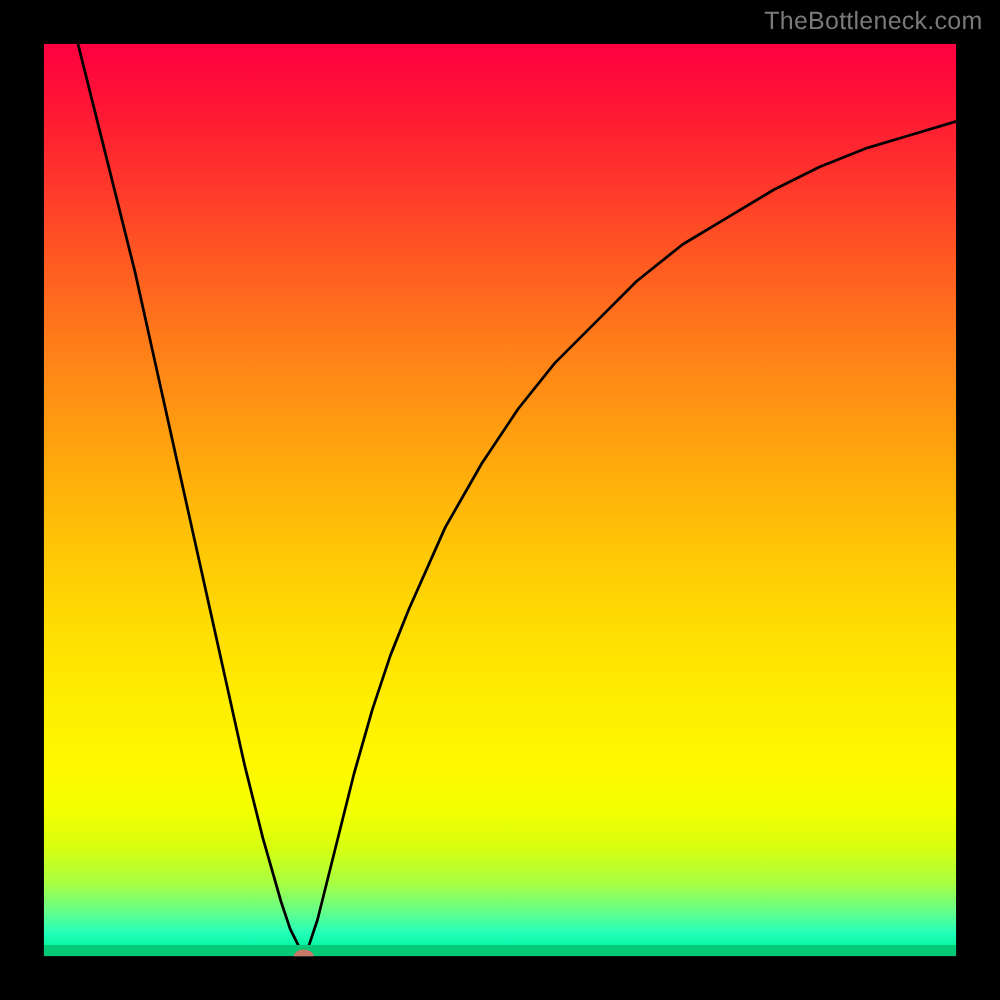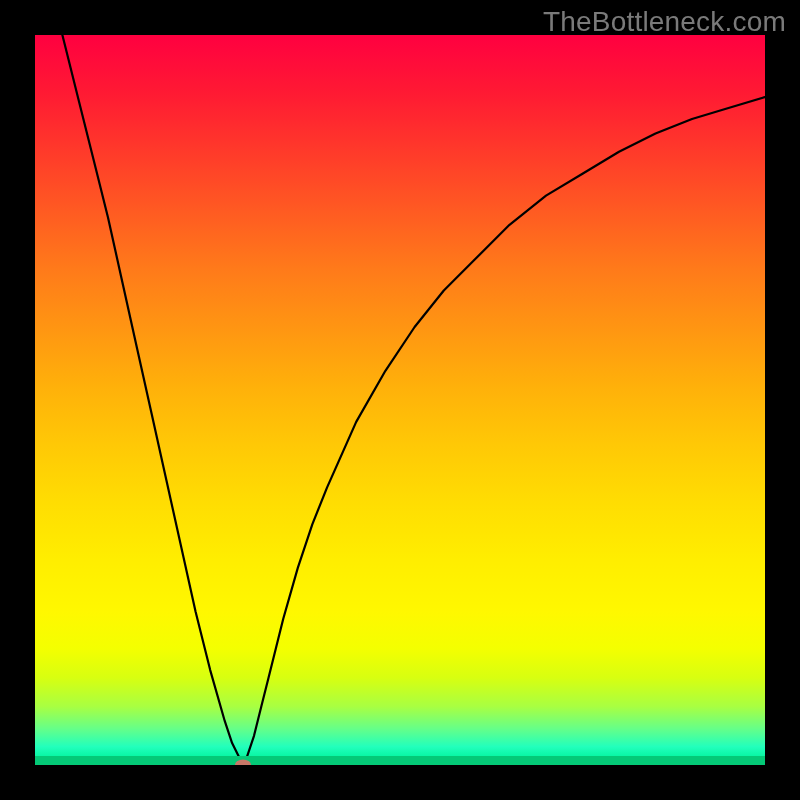--- a/index.html
+++ b/index.html
@@ -74,21 +74,21 @@
     position: absolute;
     width: 16px;
     height: 11px;
     border-radius: 50%;
     transform: translate(-50%, -50%);
   }
   #watermark {
     position: absolute;
     top: 6px;
     right: 14px;
-    font-size: 28px;
+    font-size: 20px;
     font-weight: 400;
     letter-spacing: 0.2px;
     color: #7a7a7a;
     user-select: none;
     pointer-events: none;
     font-family: Arial, Helvetica, sans-serif;
   }
 </style>
 </head>
 <body>

